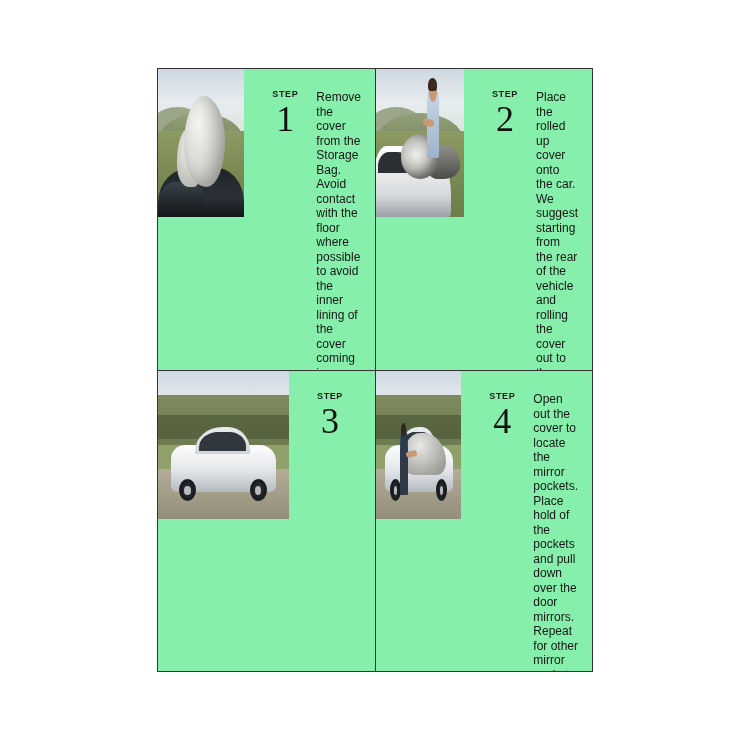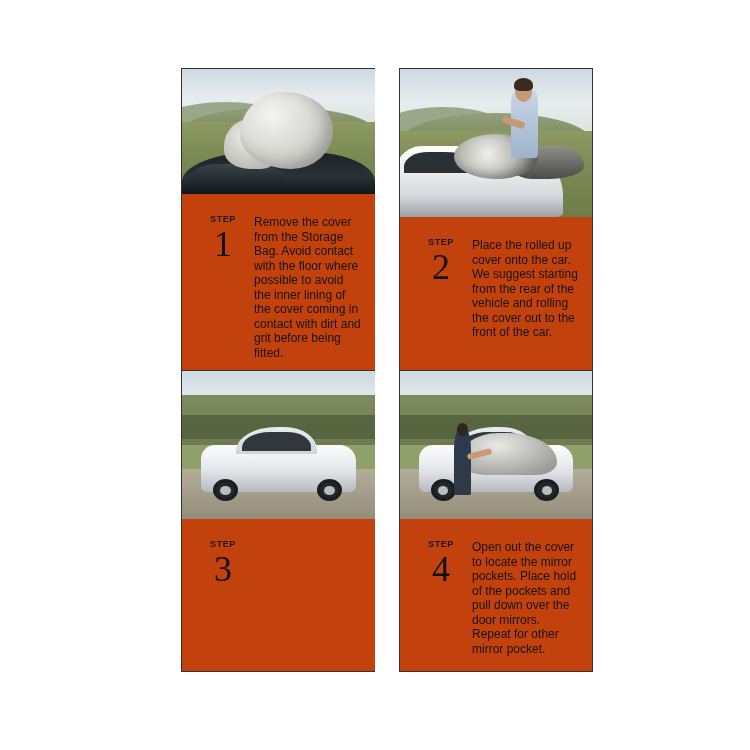--- a/index.html
+++ b/index.html
@@ -26,24 +26,23 @@
     display: grid;
     grid-template-columns: 1fr 1fr;
     grid-template-rows: 1fr 1fr;
     width: 100%;
     height: 100%;
   }
   .cell {
     box-sizing: border-box;
     border: 1px solid #333333;
     display: flex;
-    flex-direction: column;
-    background: #c2410c;
+    flex-direction: row;
+    background: #86efac;
     overflow: hidden;
-    margin-left: 24px;
   }
   .cell.c1 { border-right-width: 0; border-bottom-width: 0; }
   .cell.c2 { border-bottom-width: 0; }
   .cell.c3 { border-right-width: 0; }
 
   .photo {
     position: relative;
     width: 100%;
     height: 148px;
     overflow: hidden;

